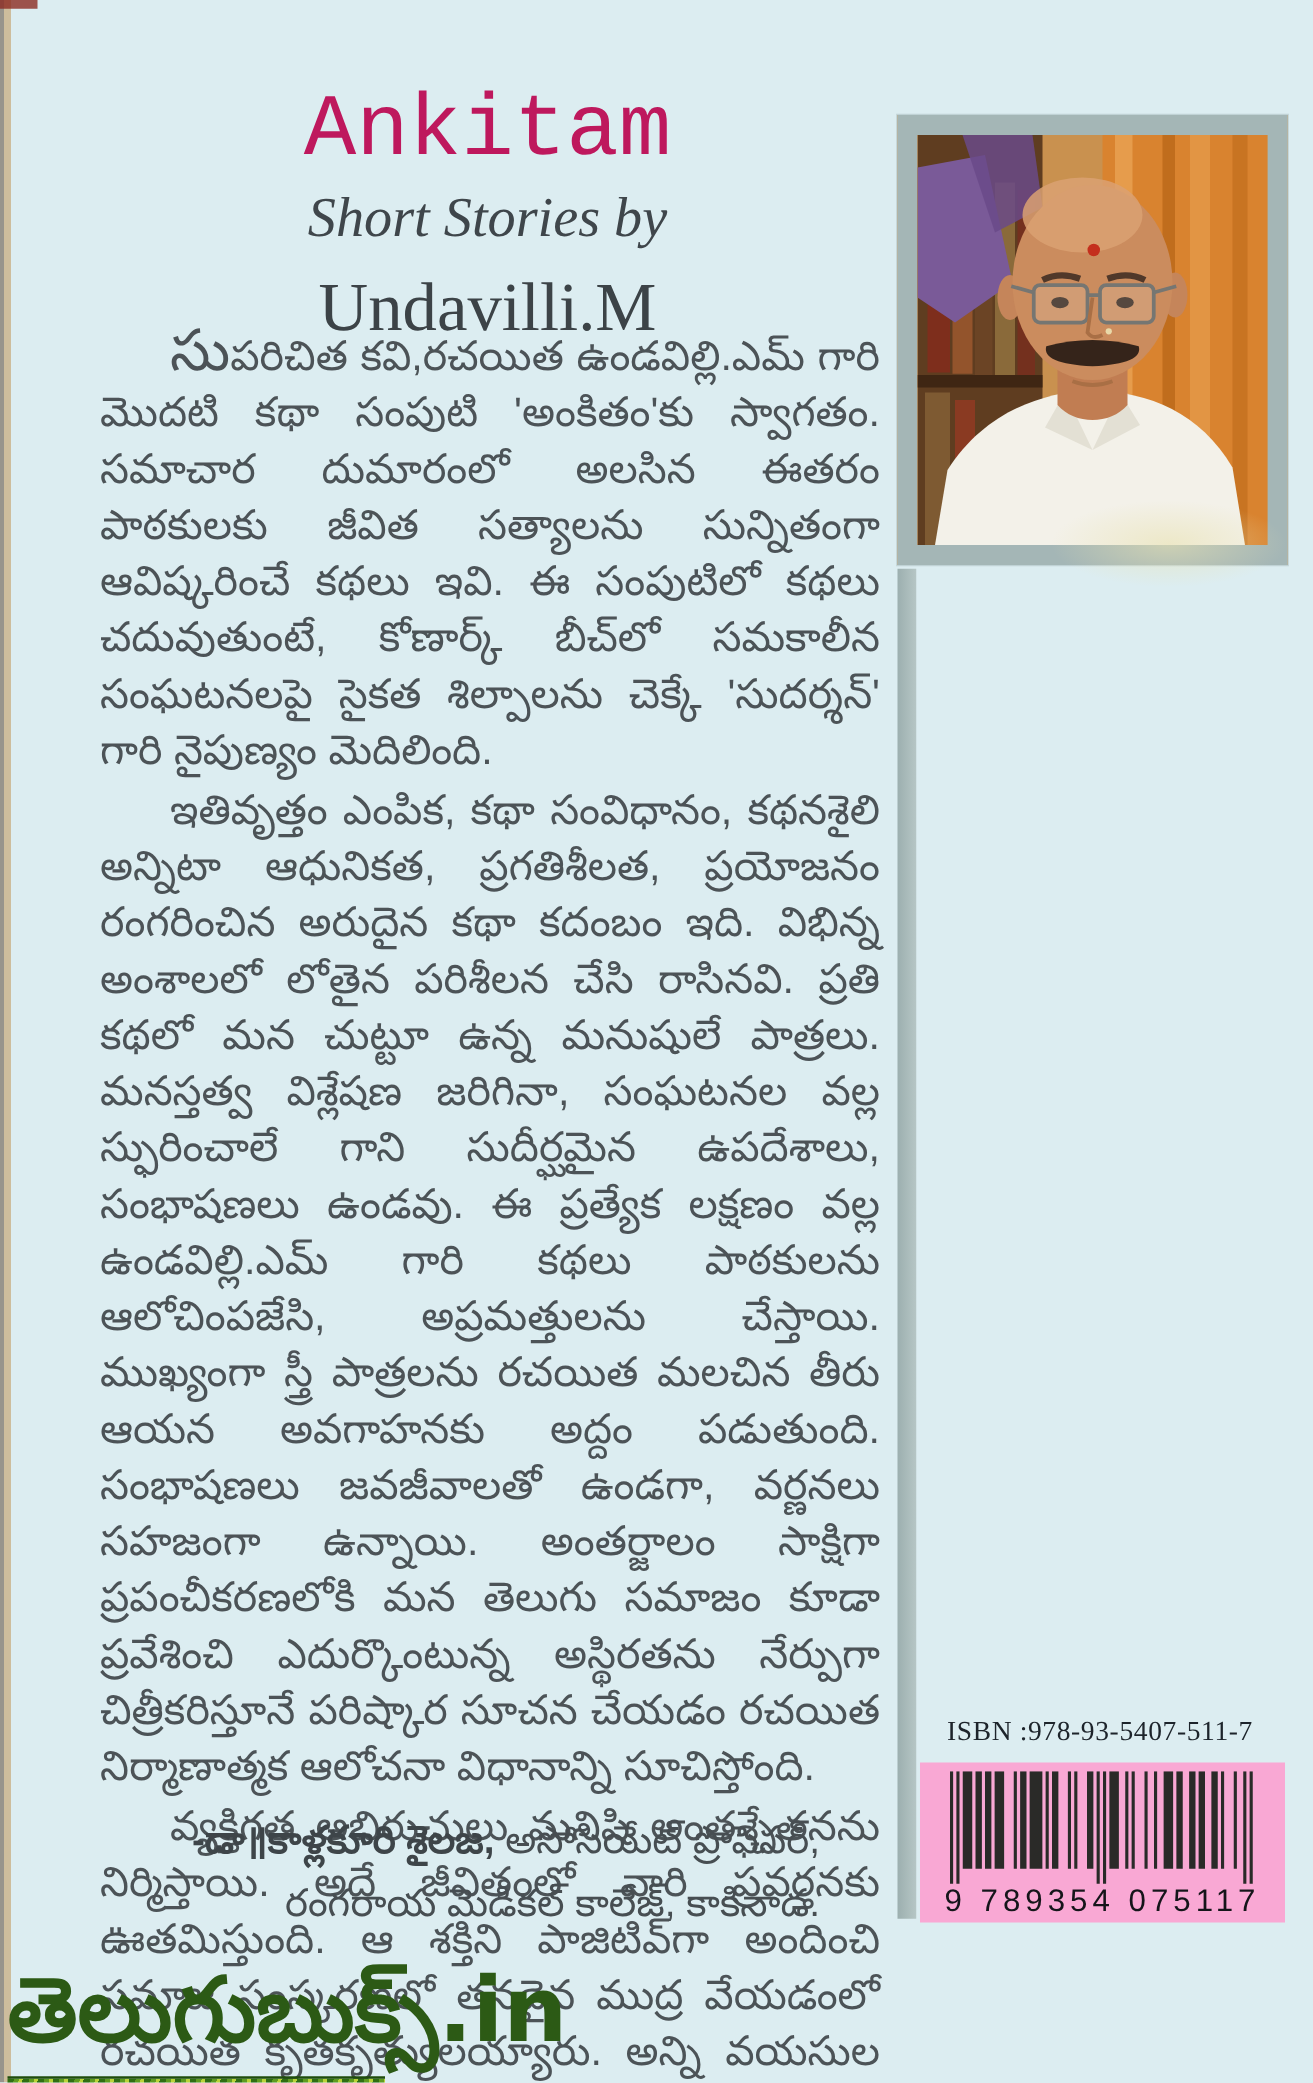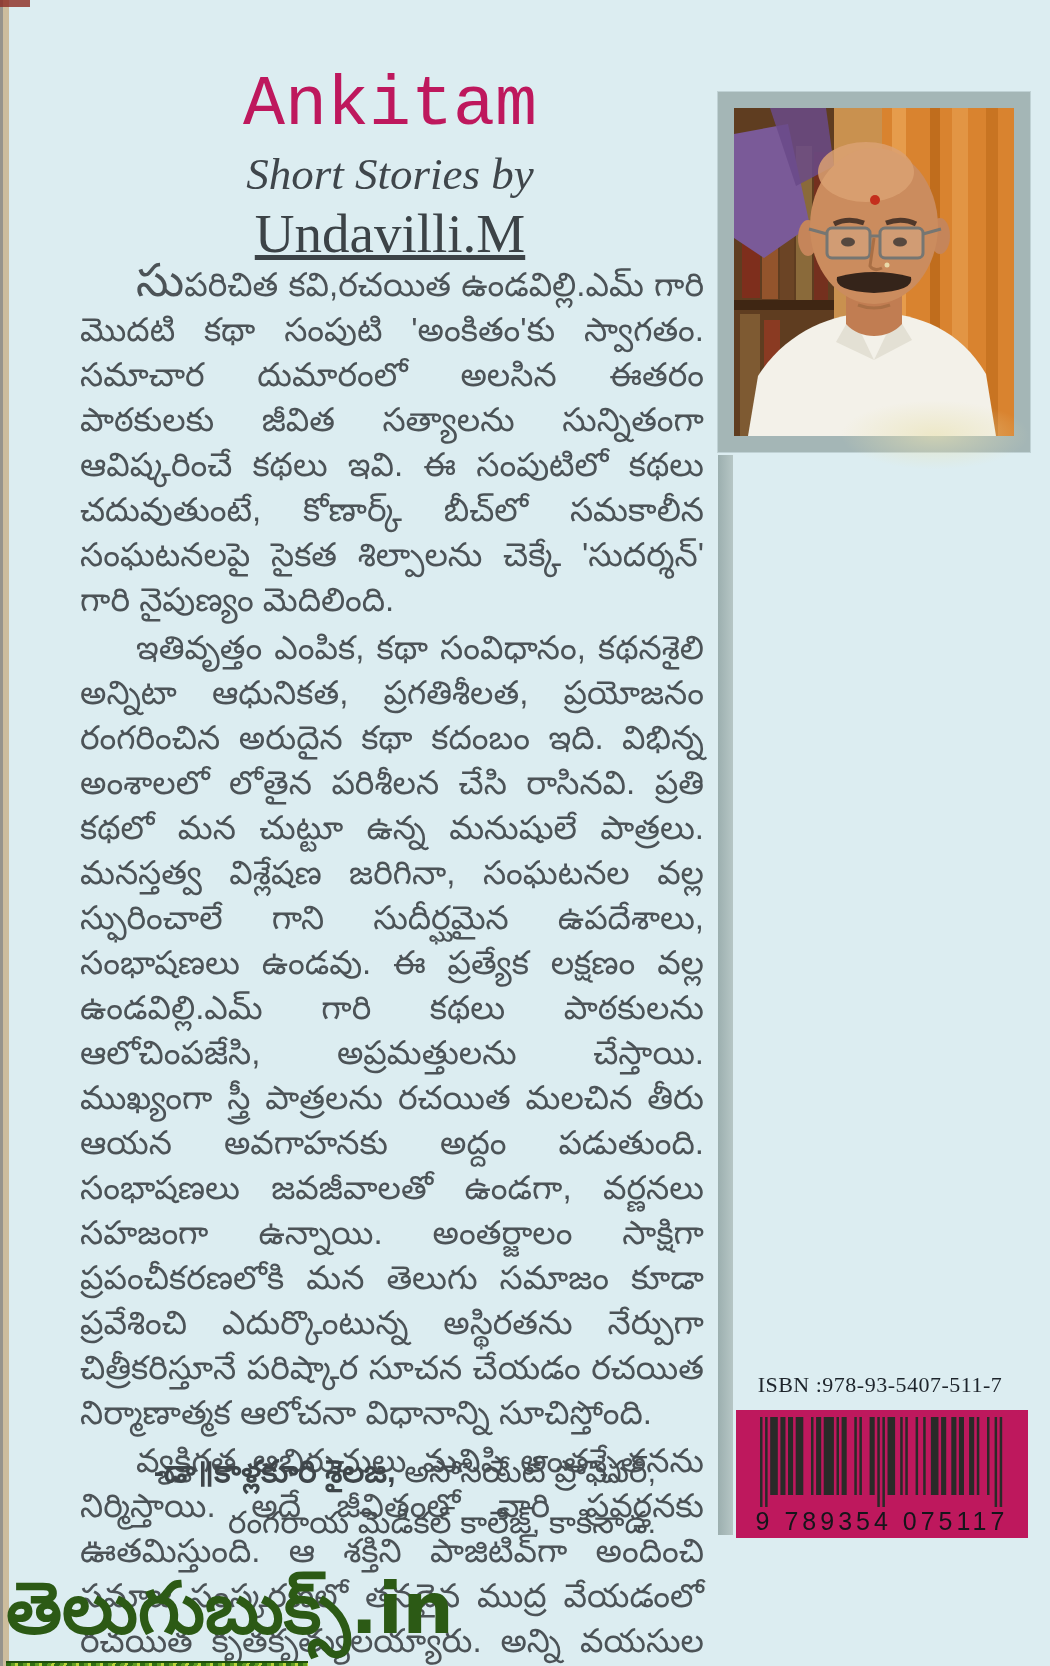--- a/index.html
+++ b/index.html
@@ -10,21 +10,21 @@
   }
   .page{position:absolute;inset:0;}
   
   .scan-edge{position:absolute;left:0;top:0;width:11px;height:1666px;
     background:linear-gradient(to right,#97948c 0 3px,#cdbd9d 3px 9px,rgba(205,189,157,0) 9px);}
   .corner-mark{position:absolute;left:0;top:0;width:30px;height:7px;background:#8c2b22;opacity:.8;}
   
   .title-block{position:absolute;left:80px;top:68px;width:620px;text-align:center;color:#3a4045;}
   .title{font-family:Liberation Mono, monospace;font-size:70px;line-height:76px;color:#be185d;}
   .subtitle{font-family:"Liberation Serif","DejaVu Serif",serif;font-style:italic;font-size:45px;line-height:52px;margin-top:4px;color:#3f464b;}
-  .author{font-family:"Liberation Serif","DejaVu Serif",serif;font-size:55px;line-height:60px;margin-top:4px;color:#3c4347;text-decoration:underline;}
+  .author{font-family:"Liberation Serif","DejaVu Serif",serif;font-size:55px;line-height:60px;margin-top:16px;color:#3c4347;}
   
   .photo-frame{position:absolute;left:718px;top:92px;width:280px;height:328px;
     border:16px solid #a4b6b6;background:#c9914f;box-shadow:0 0 0 1px rgba(140,160,160,.35);}
   .photo-frame svg{display:block;width:100%;height:100%;}
   .stain{position:absolute;left:840px;top:400px;width:190px;height:70px;
     background:radial-gradient(ellipse at center,rgba(233,226,178,.6),rgba(233,226,178,0) 70%);}
   
   .v-strip{position:absolute;left:718px;top:455px;width:15px;height:1080px;
     background:linear-gradient(to right,#9cafaf,#b6c6c5);}
   
@@ -32,21 +32,21 @@
     font-size:33px;line-height:45px;color:#4c5357;text-align:justify;}
   .blurb p{margin:0 0 3px 4px;text-indent:56px;}
   .lede{font-size:46px;line-height:45px;}
   
   .signature{position:absolute;left:100px;top:1446px;width:556px;text-align:right;
     font-size:31px;line-height:51px;color:#474e52;}
   .sig-bold{font-weight:bold;color:#3e4549;}
   
   .isbn-label{position:absolute;left:728px;top:1372px;width:304px;text-align:center;
     font-family:"Liberation Serif","DejaVu Serif",serif;font-size:22px;color:#1d242b;letter-spacing:.5px;}
-  .barcode-box{position:absolute;left:736px;top:1410px;width:292px;height:128px;background:#be185d;
+  .barcode-box{position:absolute;left:736px;top:1410px;width:292px;height:128px;background:#f9a8d4;
     display:flex;flex-direction:column;align-items:center;padding-top:7px;box-sizing:border-box;}
   .barcode-box svg{display:block;}
   .barcode-box svg rect{fill:#2a2a28;}
   .barcode-digits{font-size:25px;color:#15151a;letter-spacing:4px;margin-top:-2px;
     font-family:"Liberation Sans","DejaVu Sans",sans-serif;white-space:nowrap;}
   
   .watermark{position:absolute;left:6px;top:1566px;}
   .watermark-text{font-size:72px;font-weight:bold;color:#2c5a15;position:relative;z-index:2;
     font-family:"DejaVu Sans","Liberation Sans",sans-serif;}
   .grass-strip{width:302px;height:17px;margin-top:-7px;position:relative;z-index:1;

